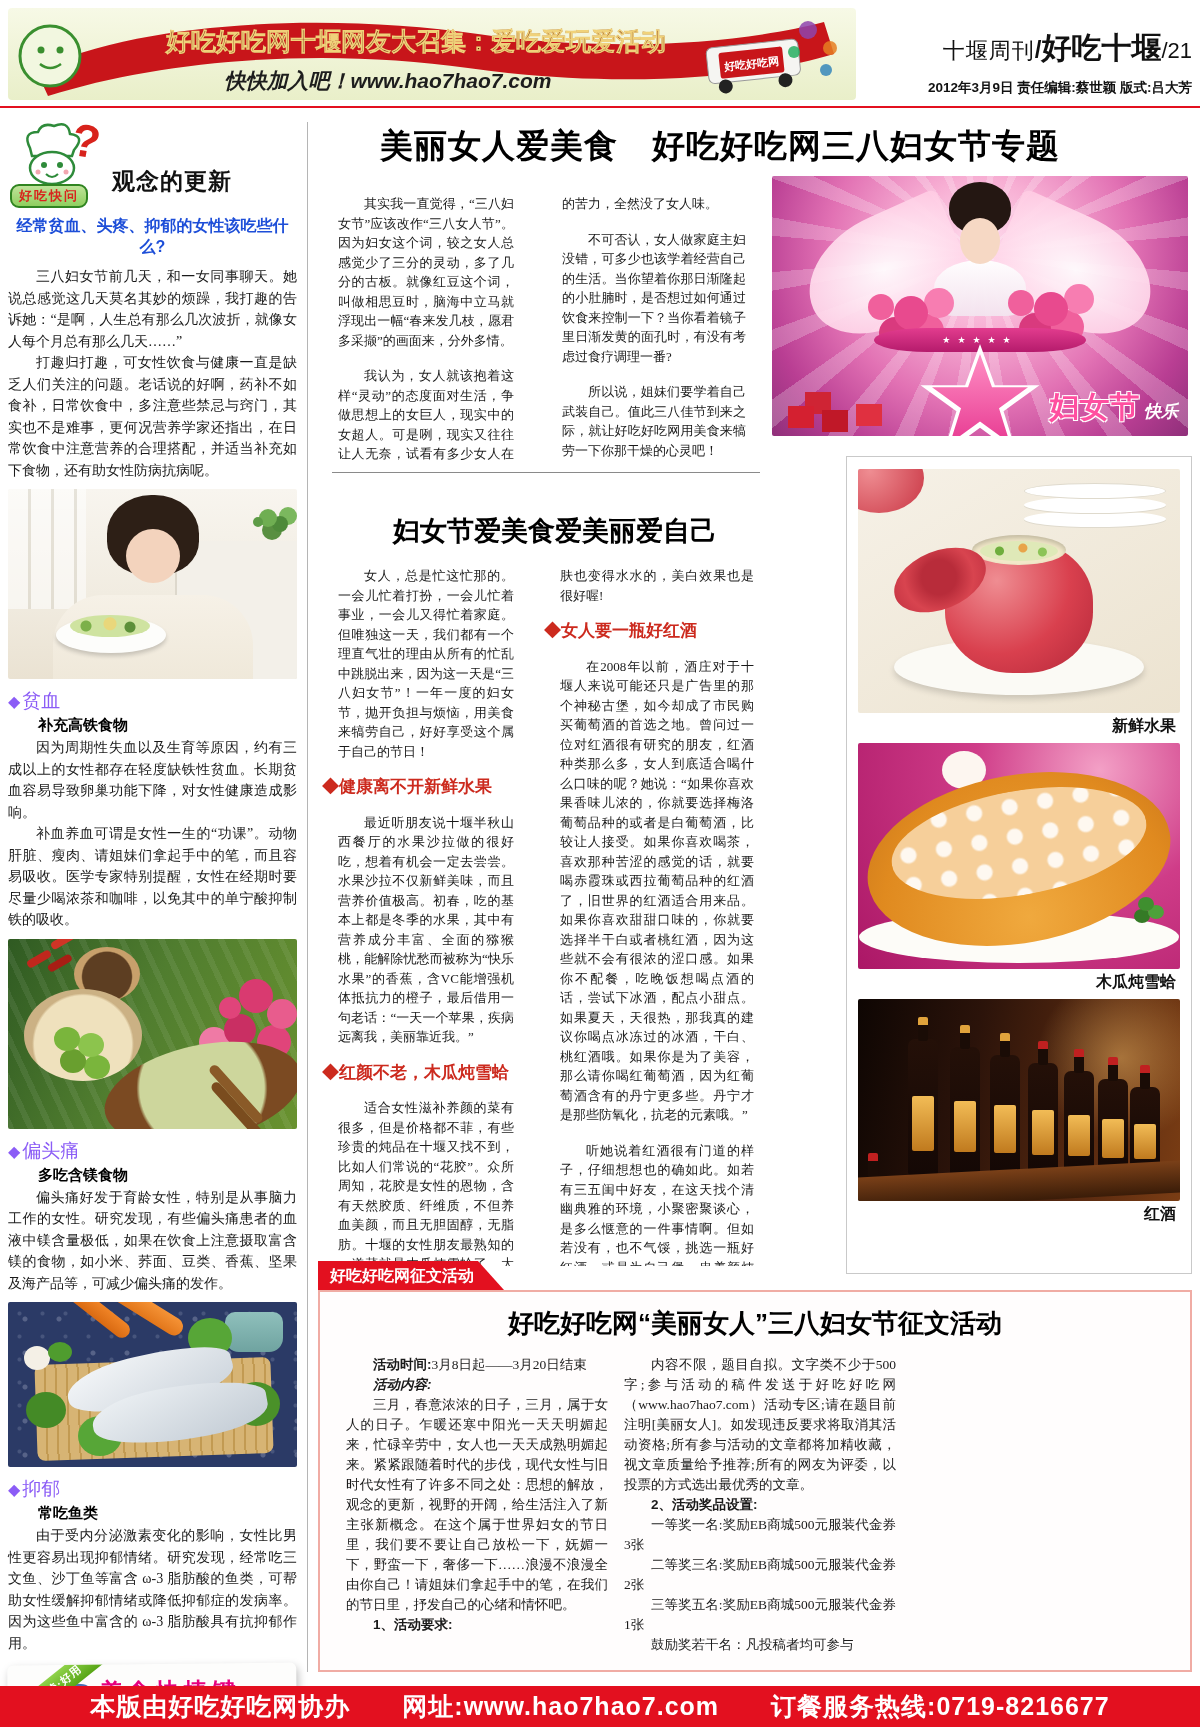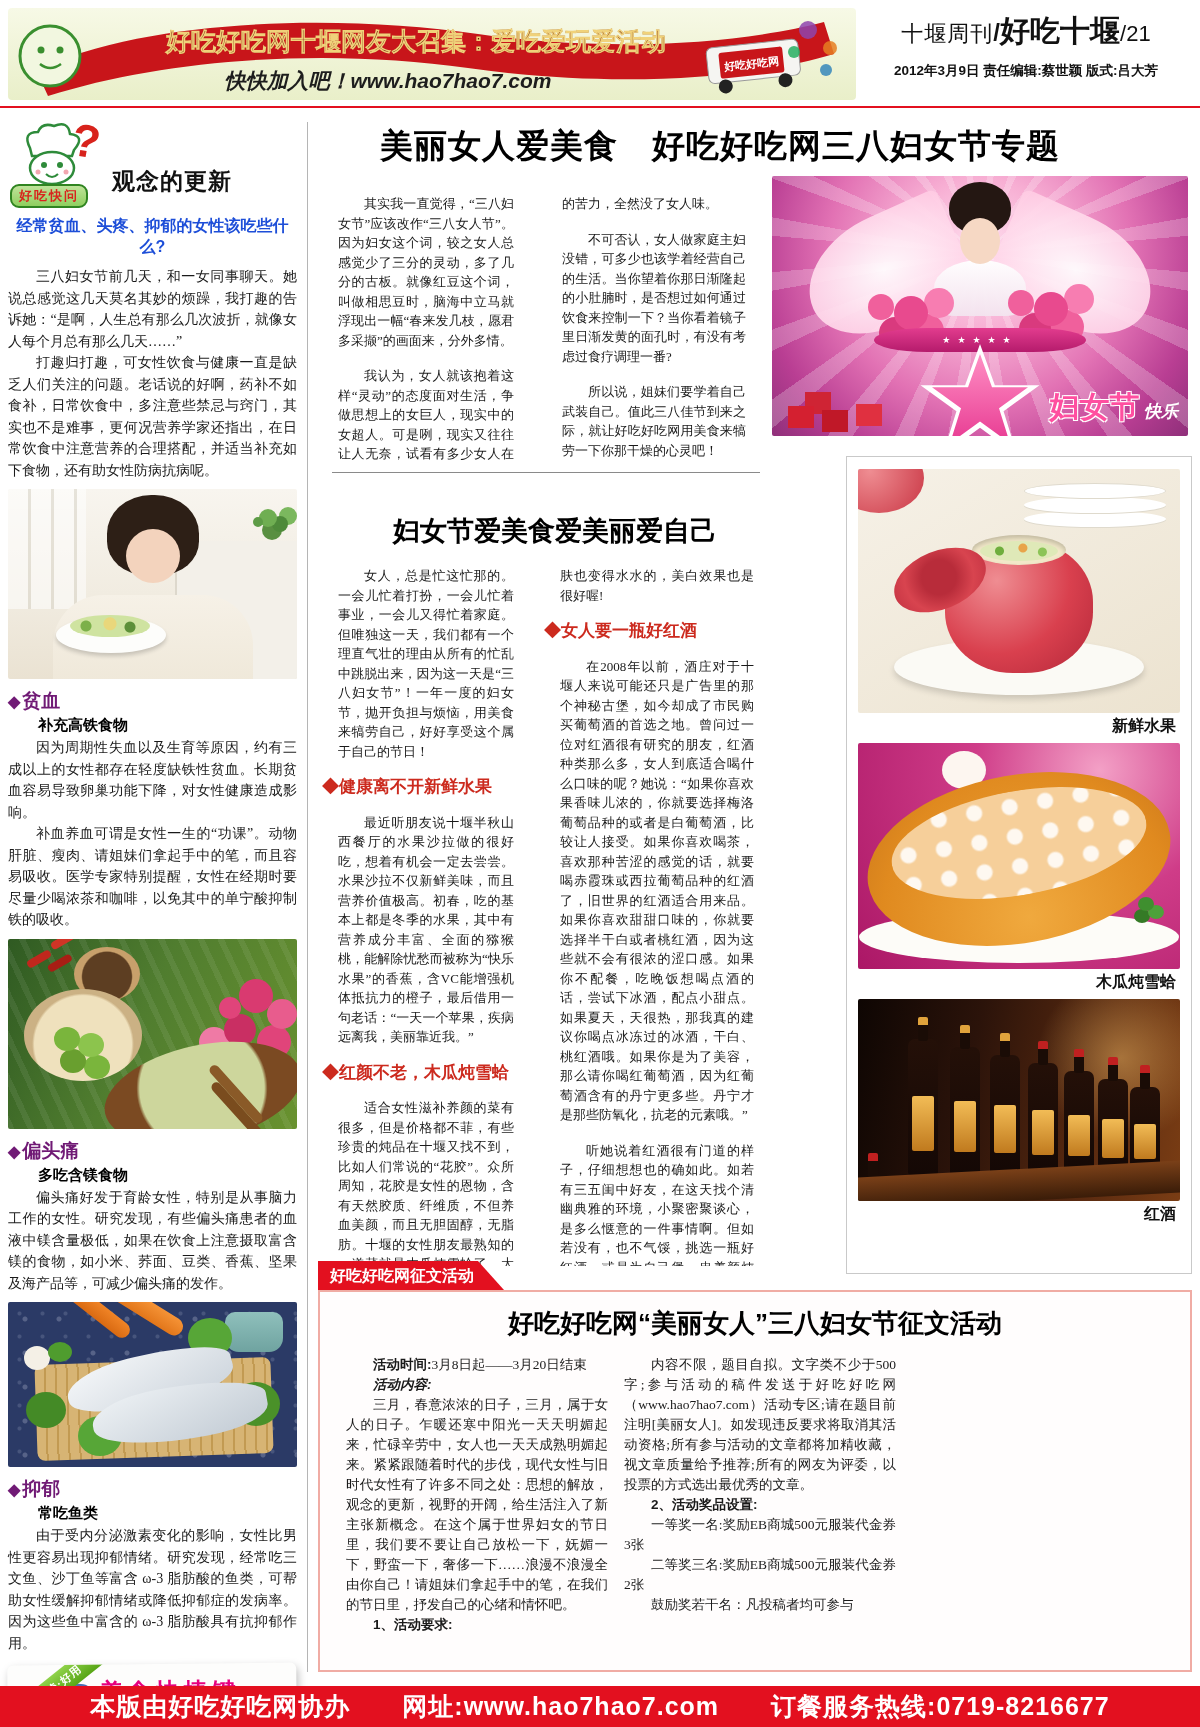--- a/index.html
+++ b/index.html
@@ -2,21 +2,21 @@
 <html><head>
 <meta charset="utf-8">
 <style>
   html,body{margin:0;padding:0;background:#888;}
   .page{position:relative;width:1200px;height:1727px;margin:0 auto;background:#fff;
         font-family:"Liberation Serif",serif;color:#1a1a1a;overflow:hidden;}
 
   
   .banner{position:absolute;left:8px;top:8px;width:848px;height:92px;
           background:linear-gradient(180deg,#f7f9e6,#e9efc9);border-radius:4px;overflow:hidden;}
-  .masthead{position:absolute;left:860px;top:11px;width:332px;text-align:center;padding-right:6px;}
+  .masthead{position:absolute;left:860px;top:28px;width:332px;text-align:right;padding-right:6px;}
   .mh-line1{font-family:"Liberation Sans",sans-serif;color:#111;}
   .mh-pub{font-size:22px;letter-spacing:1px;}
   .mh-slash{font-size:24px;font-weight:bold;}
   .mh-sec{font-size:30px;font-weight:900;}
   .mh-page{font-size:22px;}
   .mh-date{margin-top:10px;font-size:13.5px;font-weight:bold;color:#111;font-family:"Liberation Sans",sans-serif;}
   .top-rule{position:absolute;left:0;top:106px;width:1200px;height:2px;background:#e3101f;}
   .v-rule{position:absolute;left:307px;top:122px;width:1px;height:1550px;background:#b5b5b5;}
 
   
@@ -26,21 +26,21 @@
                transform:rotate(10deg);font-family:"Liberation Sans",sans-serif;}
   .logo .badge{position:absolute;left:2px;top:64px;background:linear-gradient(#bfe39a,#8fcf5f);
                border:2px solid #2f8420;border-radius:9px;color:#d8231c;font-weight:900;
                font-size:13px;padding:1px 7px;letter-spacing:2px;font-family:"Liberation Sans",sans-serif;}
   .logo .ltitle{position:absolute;left:104px;top:46px;font-size:23px;font-weight:900;color:#111;
                 font-family:"Liberation Sans",sans-serif;letter-spacing:1px;}
   .l-head{font-size:16px;font-weight:900;text-align:center;margin:8px 0 8px;color:#1d4ed8;
           font-family:"Liberation Sans",sans-serif;}
   .lp{font-size:14px;line-height:21.5px;text-align:justify;margin:0;}
   .indent{text-indent:2em;}
-  .sec-head{margin:9px 0 2px;font-size:19px;font-weight:700;color:#701a75;
+  .sec-head{margin:9px 0 2px;font-size:19px;font-weight:400;color:#8b5cf6;
             font-family:"Liberation Sans",sans-serif;}
   .sec-head .dia{font-size:16px;margin-right:2px;}
   .sec-sub{font-size:15px;font-weight:900;text-indent:2em;margin:2px 0;color:#000;
            font-family:"Liberation Sans",sans-serif;}
   .ph{position:relative;overflow:hidden;border-radius:2px;margin:8px 0 6px;}
 
   
   .ph-woman{height:190px;background:linear-gradient(180deg,#f8f5ef 0%,#f1ece1 55%,#eae2d2 100%);}
   .w-window{position:absolute;left:0;top:0;width:78px;height:120px;opacity:.55;
      background-image:repeating-linear-gradient(90deg,#fff 0 20px,#d8d4c8 20px 23px),
@@ -473,20 +473,21 @@
         <p style="text-indent:2em;"><span class="bold">活动时间:</span><span>3月8日起——3月20日结束</span></p>
         <p class="bold" style="text-indent:2em;font-style:italic;">活动内容:</p>
         <p class="indent">三月，春意浓浓的日子，三月，属于女人的日子。乍暖还寒中阳光一天天明媚起来，忙碌辛劳中，女人也一天天成熟明媚起来。紧紧跟随着时代的步伐，现代女性与旧时代女性有了许多不同之处：思想的解放，观念的更新，视野的开阔，给生活注入了新主张新概念。在这个属于世界妇女的节日里，我们要不要让自己放松一下，妩媚一下，野蛮一下，奢侈一下……浪漫不浪漫全由你自己！请姐妹们拿起手中的笔，在我们的节日里，抒发自己的心绪和情怀吧。</p>
         <p class="bold" style="text-indent:2em;">1、活动要求:</p>
       </div>
       <div class="c-col c2">
         <p class="indent">内容不限，题目自拟。文字类不少于500字;参与活动的稿件发送于好吃好吃网（www.hao7hao7.com）活动专区;请在题目前注明[美丽女人]。如发现违反要求将取消其活动资格;所有参与活动的文章都将加精收藏，视文章质量给予推荐;所有的网友为评委，以投票的方式选出最优秀的文章。</p>
         <p class="bold" style="text-indent:2em;">2、活动奖品设置:</p>
         <p class="indent">一等奖一名:奖励EB商城500元服装代金券3张</p>
         <p class="indent">二等奖三名:奖励EB商城500元服装代金券2张</p>
+        <p class="indent">三等奖五名:奖励EB商城500元服装代金券1张</p>
         <p class="indent">鼓励奖若干名：凡投稿者均可参与</p>
       </div>
     </div>
   </div>
 
   <div class="footer">本版由好吃好吃网协办　　网址:www.hao7hao7.com　　订餐服务热线:0719-8216677</div>
 
 </div>
 
 </body></html>

